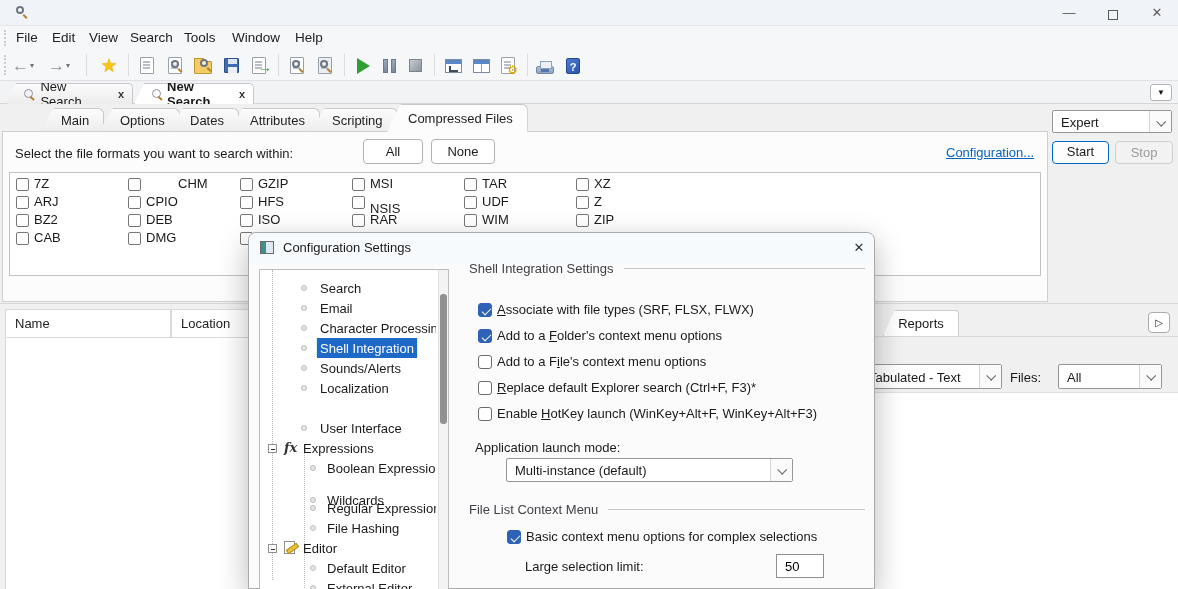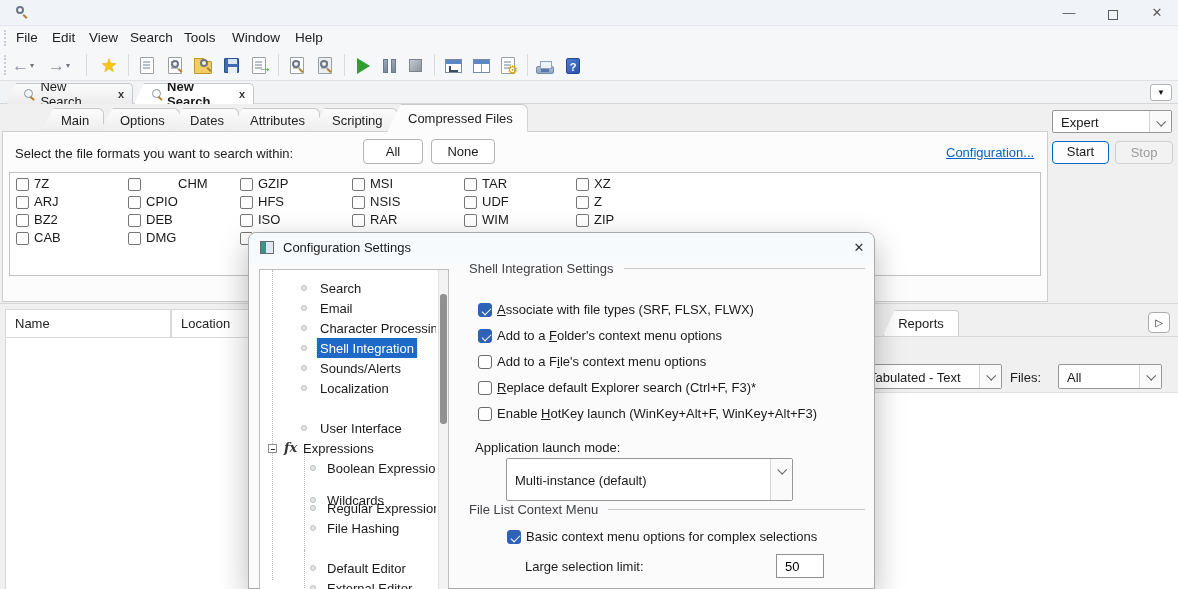--- a/index.html
+++ b/index.html
@@ -284,21 +284,21 @@
         <span class="cblabel" style="left:248px; top:4px;">GZIP</span>
       <span class="cb" style="left:230px; top:23px;"></span>
         <span class="cblabel" style="left:248px; top:22px;">HFS</span>
       <span class="cb" style="left:230px; top:41px;"></span>
         <span class="cblabel" style="left:248px; top:40px;">ISO</span>
       <span class="cb" style="left:230px; top:59px;"></span>
 
       <span class="cb" style="left:342px; top:5px;"></span>
         <span class="cblabel" style="left:360px; top:4px;">MSI</span>
       <span class="cb" style="left:342px; top:23px;"></span>
-        <span class="cblabel" style="left:360px; top:22px;">NSIS</span>
+        <span class="cblabel" style="left:360px; top:29px;">NSIS</span>
       <span class="cb" style="left:342px; top:41px;"></span>
         <span class="cblabel" style="left:360px; top:40px;">RAR</span>
 
       <span class="cb" style="left:454px; top:5px;"></span>
         <span class="cblabel" style="left:472px; top:4px;">TAR</span>
       <span class="cb" style="left:454px; top:23px;"></span>
         <span class="cblabel" style="left:472px; top:22px;">UDF</span>
       <span class="cb" style="left:454px; top:41px;"></span>
         <span class="cblabel" style="left:472px; top:40px;">WIM</span>
 
@@ -390,20 +390,25 @@
         </div>
       <div class="trow" style="top:228px;">
           <span class="bullet" style="left:50px;"></span>
           <span class="tlabel" style="position:absolute; left:64px;">Regular Expressions</span>
         </div>
       <div class="trow" style="top:248px;">
           <span class="bullet" style="left:50px;"></span>
           <span class="tlabel" style="position:absolute; left:64px;">File Hashing</span>
         </div>
 
+      <div class="trow" style="top:268px;">
+          <span class="expander" style="left:8px;"></span>
+          <span class="editicon" style="left:24px;"></span>
+          <span class="tlabel" style="position:absolute; left:40px;">Editor</span>
+        </div>
       <div class="trow" style="top:288px;">
           <span class="bullet" style="left:50px;"></span>
           <span class="tlabel" style="position:absolute; left:64px;">Default Editor</span>
         </div>
       <div class="trow" style="top:308px;">
           <span class="bullet" style="left:50px;"></span>
           <span class="tlabel" style="position:absolute; left:64px;">External Editor</span>
         </div>
 
       <div class="vscroll">
@@ -425,21 +430,21 @@
     <span class="dcb" style="left:229px; top:122px;"></span>
     <span class="dcblabel" style="left:248px; top:121px;"><span>Add to a F</span><span class="uchar">i</span><span>le's context menu options</span></span>
 
     <span class="dcb" style="left:229px; top:148px;"></span>
     <span class="dcblabel" style="left:248px; top:147px;"><span></span><span class="uchar">R</span><span>eplace default Explorer search (Ctrl+F, F3)*</span></span>
 
     <span class="dcb" style="left:229px; top:174px;"></span>
     <span class="dcblabel" style="left:248px; top:173px;"><span>Enable </span><span class="uchar">H</span><span>otKey launch (WinKey+Alt+F, WinKey+Alt+F3)</span></span>
 
     <span style="position:absolute; left:226px; top:207px;">Application launch mode:</span>
-    <div class="combo" style="left:257px; top:225px; width:287px; height:43px;">
+    <div class="combo" style="left:257px; top:225px; width:287px; height:24px;">
       <span class="cval">Multi-instance (default)</span>
       <span class="cdrop"></span>
     </div>
 
     <div class="dgroup" style="left:220px; top:269px; width:396px;">
       <span>File List Context Menu</span>
         <span class="rule" style="flex:1;"></span>
     </div>
 
     <span class="dcb on" style="left:258px; top:297px;"></span>

